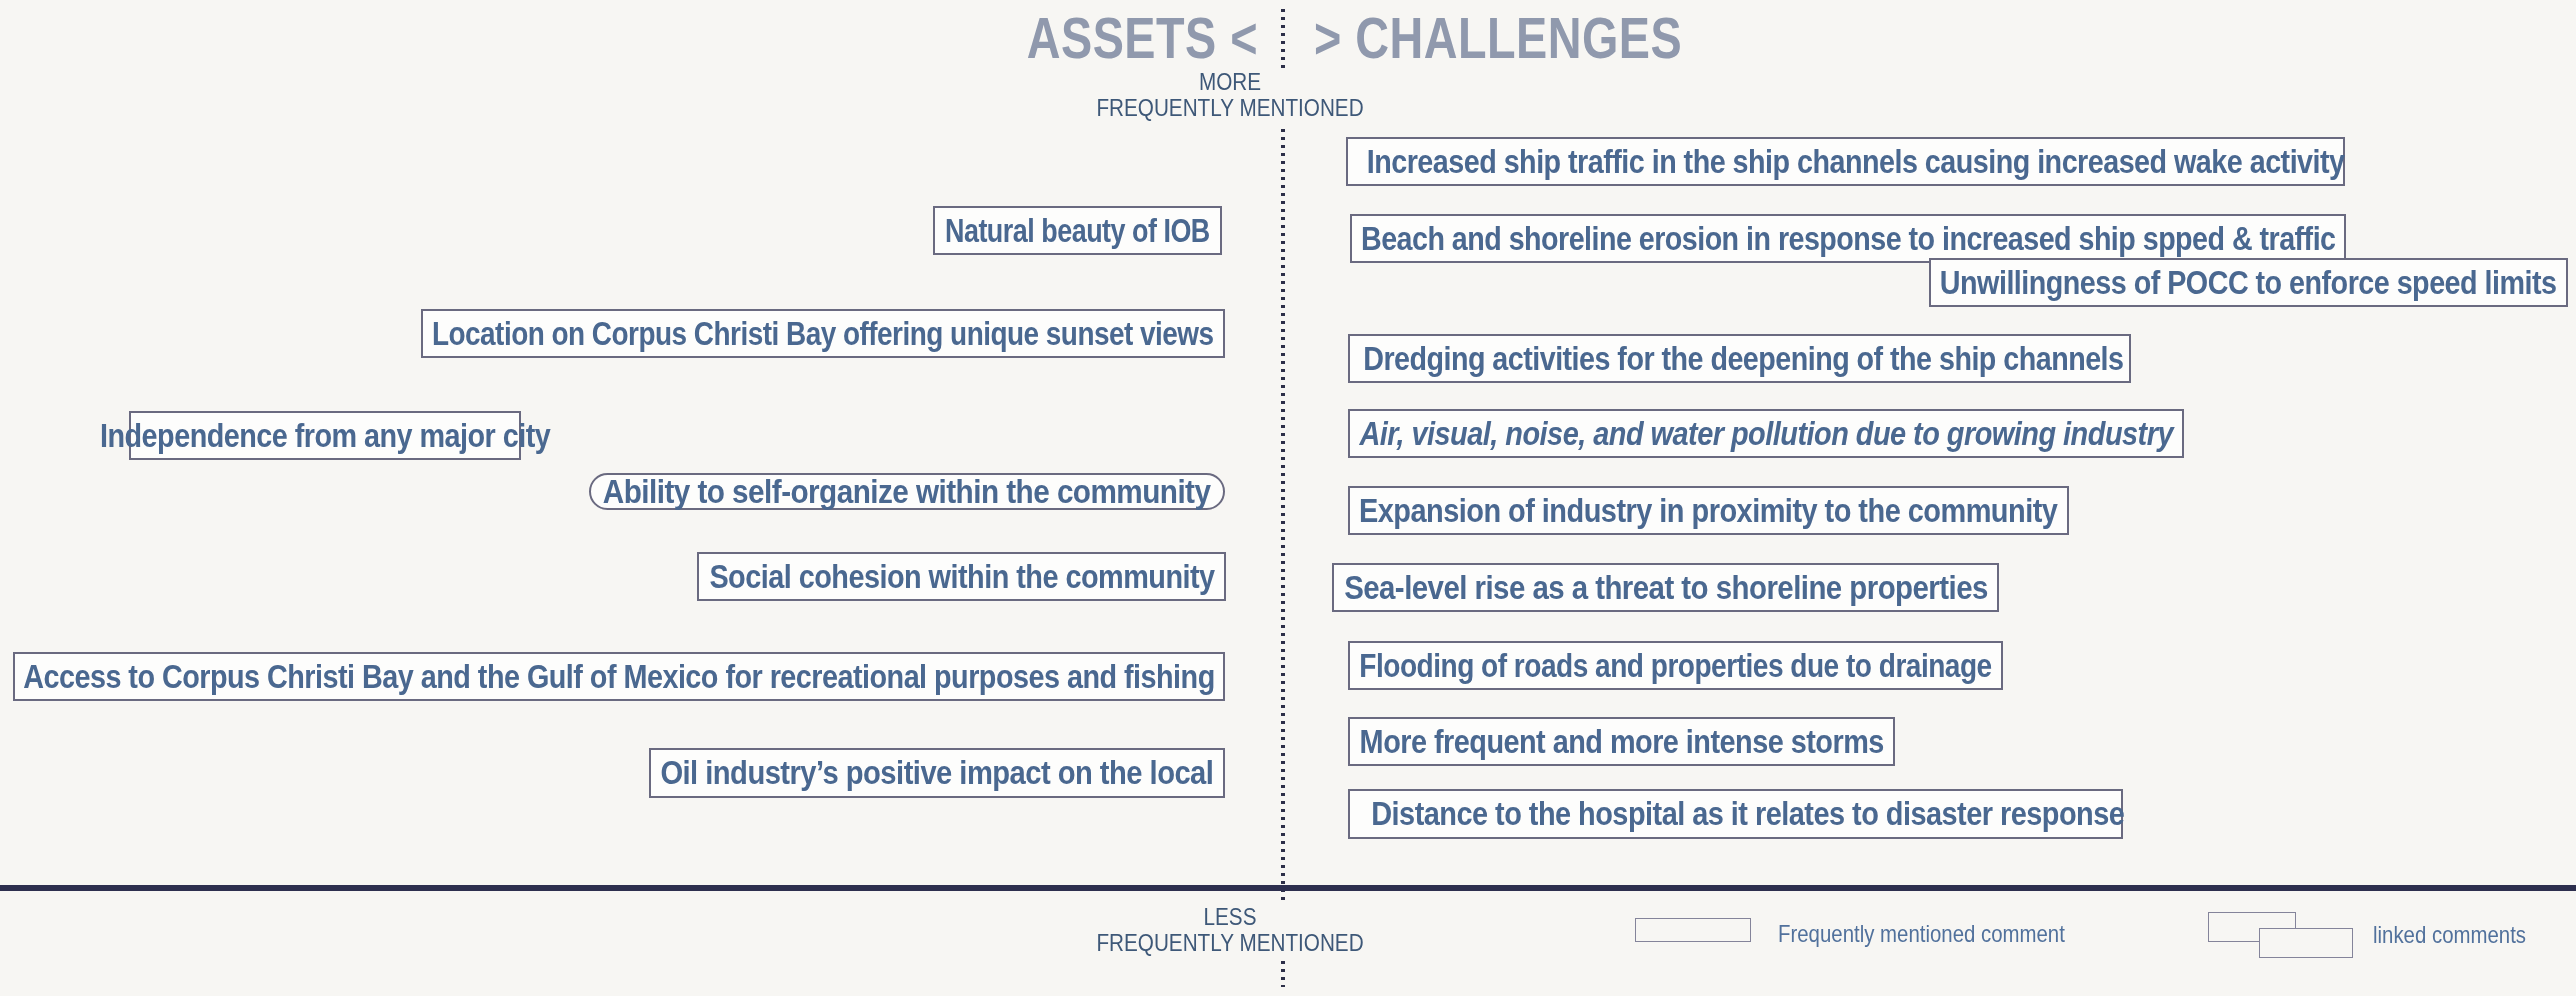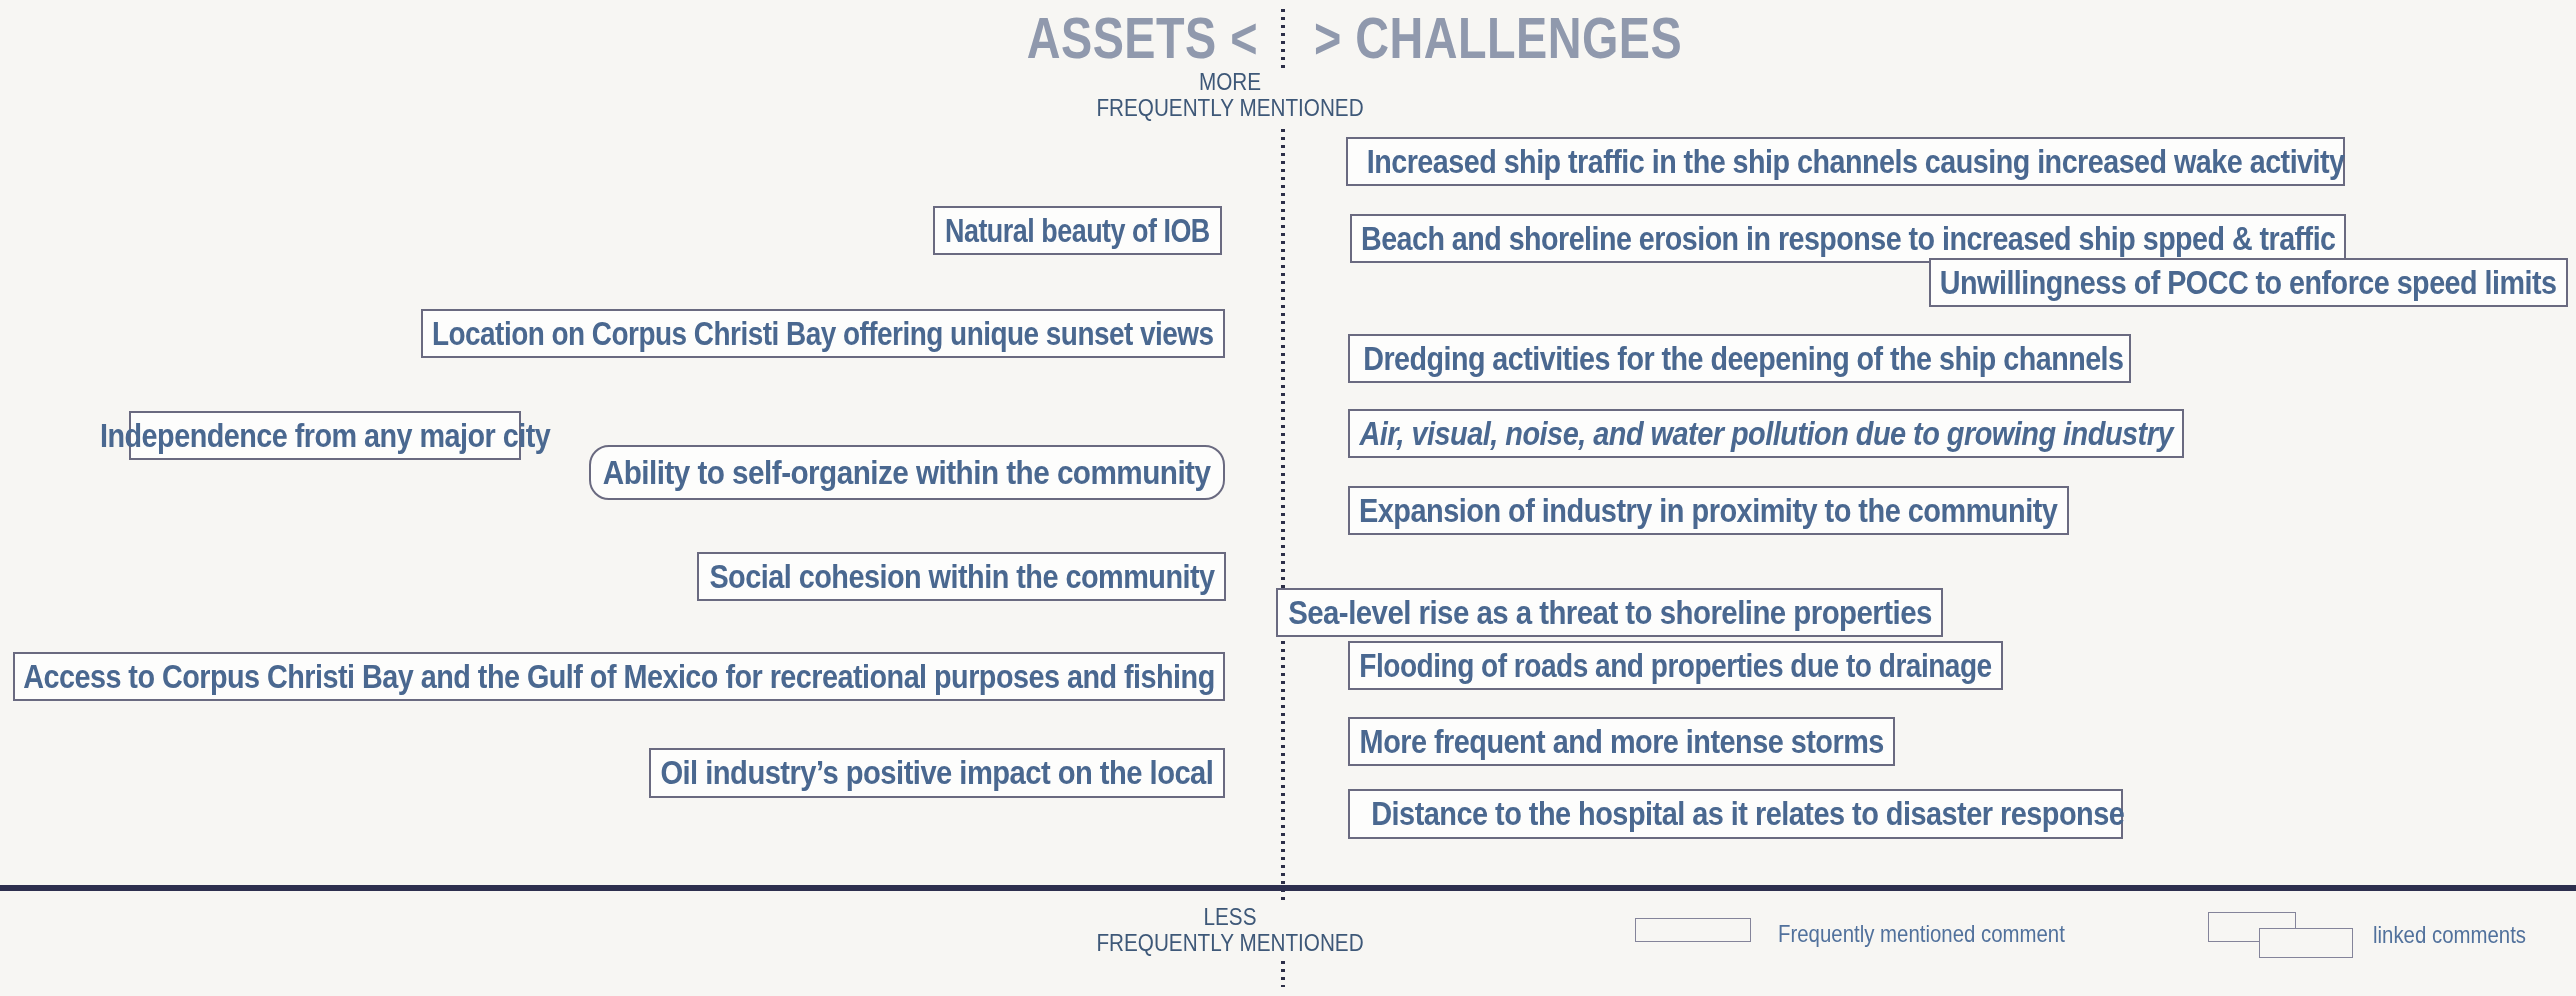--- a/index.html
+++ b/index.html
@@ -81,21 +81,21 @@
   <div>
       <div class="comment-box" style="left: 933px; top: 206px; width: 289px; height: 49px;">
         <span style="transform: scaleX(0.815443);">Natural beauty of IOB</span>
       </div>
       <div class="comment-box" style="left: 421px; top: 309px; width: 804px; height: 49px;">
         <span style="transform: scaleX(0.846358);">Location on Corpus Christi Bay offering unique sunset views</span>
       </div>
       <div class="comment-box" style="left: 129px; top: 411px; width: 392px; height: 49px;">
         <span style="transform: scaleX(0.872038);">Independence from any major city</span>
       </div>
-      <div class="comment-box on-top" style="left: 589px; top: 445px; width: 636px; height: 55px; border-radius: 20px;">
+      <div class="comment-box on-top" style="left: 589px; top: 473px; width: 636px; height: 37px; border-radius: 20px;">
         <span style="transform: scaleX(0.9);">Ability to self-organize within the community</span>
       </div>
       <div class="comment-box" style="left: 697px; top: 552px; width: 529px; height: 49px;">
         <span style="transform: scaleX(0.874074);">Social cohesion within the community</span>
       </div>
       <div class="comment-box" style="left: 13.4px; top: 652px; width: 1212px; height: 49px;">
         <span style="transform: scaleX(0.872369);">Access to Corpus Christi Bay and the Gulf of Mexico for recreational purposes and fishing</span>
       </div>
       <div class="comment-box" style="left: 649px; top: 748px; width: 576px; height: 50px;">
         <span style="transform: scaleX(0.883675);">Oil industry’s positive impact on the local</span>
@@ -113,21 +113,21 @@
       </div>
       <div class="comment-box" style="left: 1348px; top: 334px; width: 783px; height: 49px; padding-left: 8px;">
         <span style="transform: scaleX(0.869231);">Dredging activities for the deepening of the ship channels</span>
       </div>
       <div class="comment-box" style="left: 1348px; top: 409px; width: 836px; height: 49px; font-style: italic;">
         <span style="transform: scaleX(0.876153);">Air, visual, noise, and water pollution due to growing industry</span>
       </div>
       <div class="comment-box" style="left: 1348px; top: 486px; width: 721px; height: 49px;">
         <span style="transform: scaleX(0.877112);">Expansion of industry in proximity to the community</span>
       </div>
-      <div class="comment-box" style="left: 1276px; top: 563px; width: 667px; height: 49px; margin-top: 25px;">
+      <div class="comment-box" style="left: 1332px; top: 563px; width: 667px; height: 49px;">
         <span style="transform: scaleX(0.891617);">Sea-level rise as a threat to shoreline properties</span>
       </div>
       <div class="comment-box" style="left: 1348px; top: 641px; width: 655px; height: 49px;">
         <span style="transform: scaleX(0.851029);">Flooding of roads and properties due to drainage</span>
       </div>
       <div class="comment-box" style="left: 1348px; top: 717px; width: 547px; height: 49px;">
         <span style="transform: scaleX(0.87449);">More frequent and more intense storms</span>
       </div>
       <div class="comment-box" style="left: 1348px; top: 789px; width: 775px; height: 50px; padding-left: 24px;">
         <span style="transform: scaleX(0.876157);">Distance to the hospital as it relates to disaster response</span>

